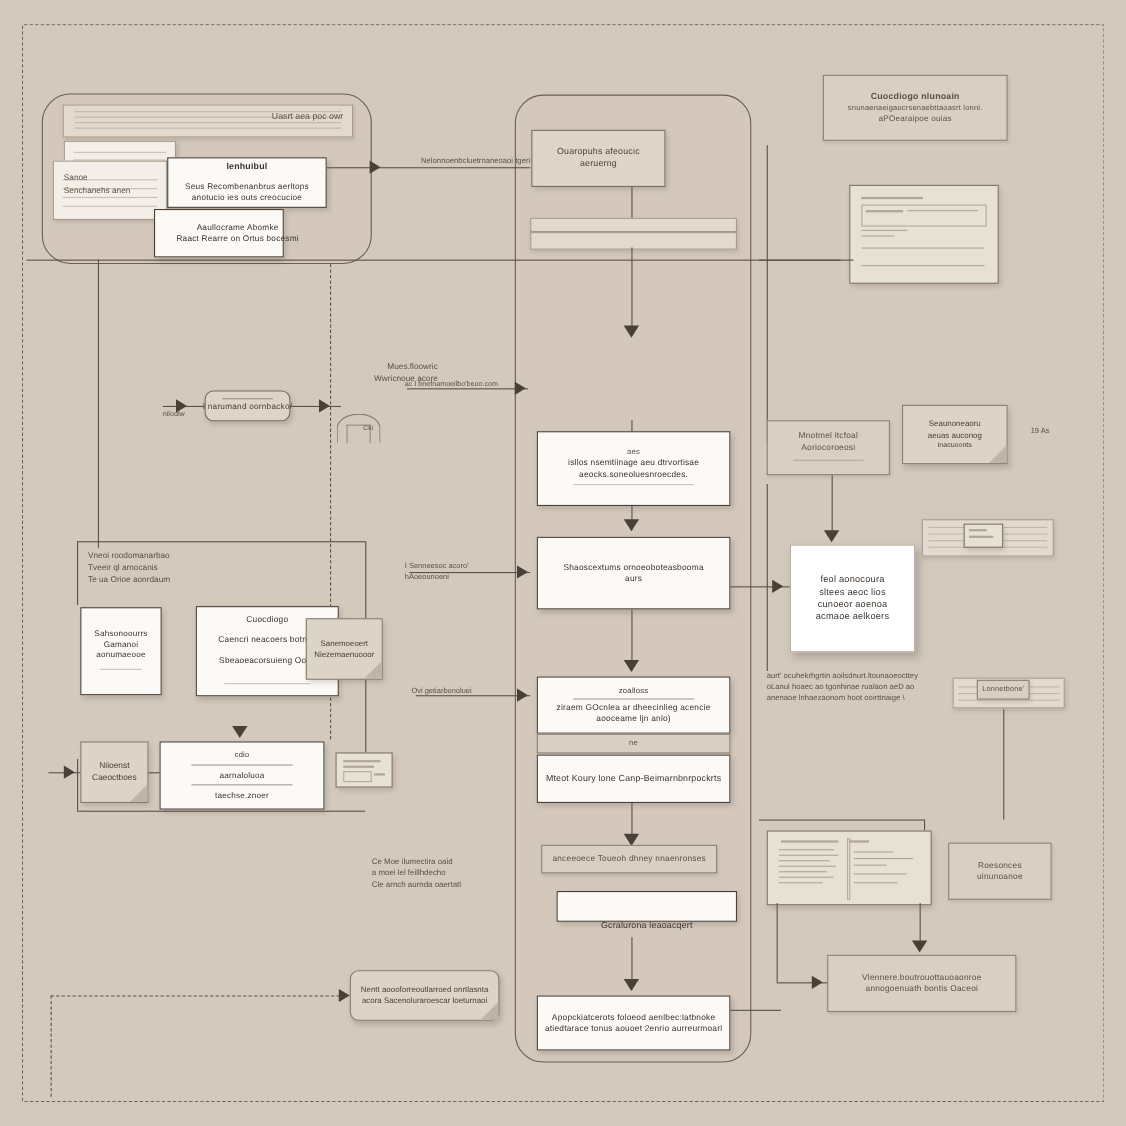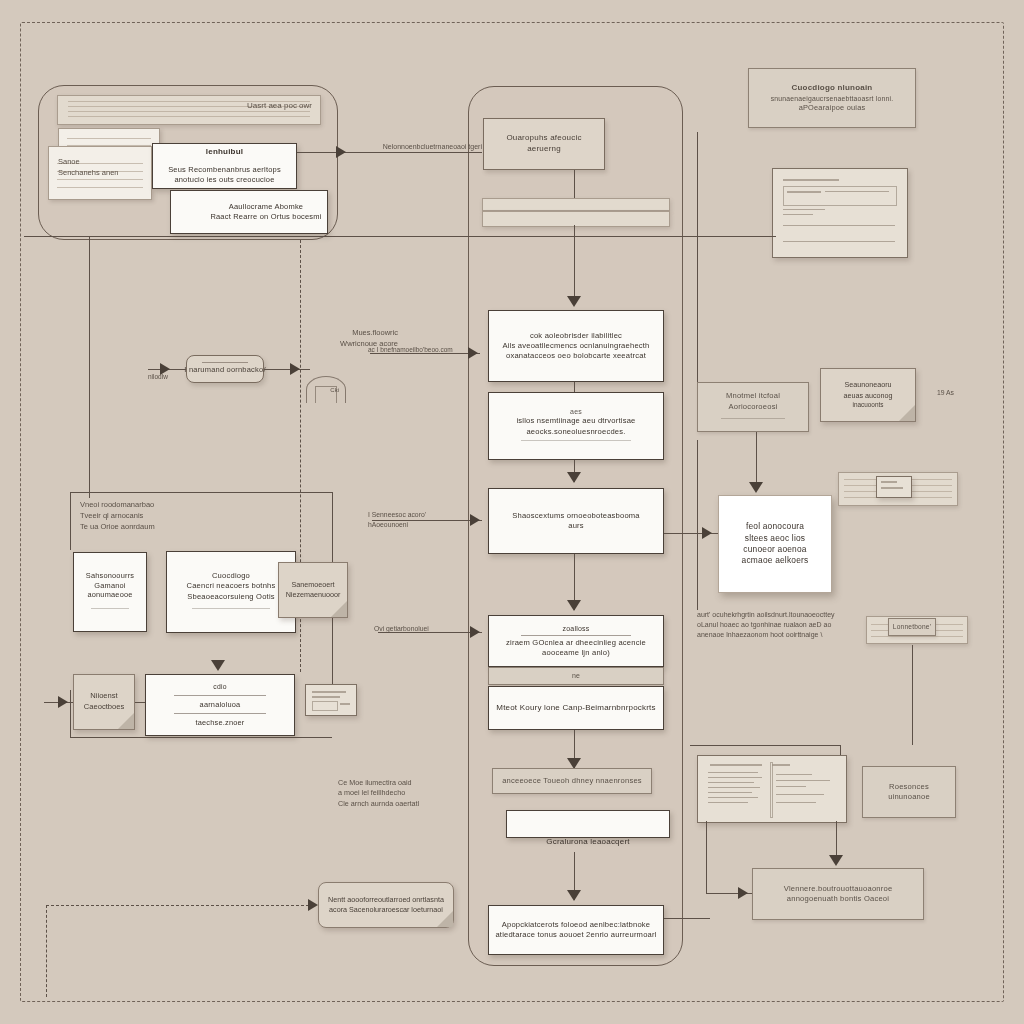--- a/index.html
+++ b/index.html
@@ -214,21 +214,21 @@
     <span class="t">Senchanehs anen</span>
   </div>
 
   <div class="node" style="left:152px;top:143px;width:145px;height:46px;font-size:8px;">
     <span class="t ttl">lenhuibul</span>
     <div class="sep"></div>
     <span class="t" style="font-size:7.5px;">Seus Recombenanbrus aerltops</span>
     <span class="t" style="font-size:7.5px;">anotucio ies outs creocucioe</span>
   </div>
 
-  <div class="node" style="left:170px;top:190px;width:158px;height:44px;font-size:7.5px;padding-left:44px;">
+  <div class="node" style="left:140px;top:190px;width:118px;height:44px;font-size:7.5px;padding-left:44px;">
     <span class="t">Aaullocrame Abomke</span>
     <span class="t">Raact Rearre on Ortus bocesmi</span>
   </div>
 
   <div class="ln lnh" style="left:297px;top:152px;width:185px;"></div>
   <div class="arrow-r" style="left:336px;top:146px;"></div>
   <div class="cap" style="left:352px;top:142px;width:130px;font-size:7px;">
     <span class="t">Nelonnoenbcluetrnaneoaoi tgeri</span>
   </div>
 
@@ -238,25 +238,20 @@
   </div>
 
   <div class="ln lnv" style="left:574px;top:170px;height:30px;"></div>
 
   <div class="banner" style="left:482px;top:198px;width:186px;height:11px;"></div>
   <div class="banner" style="left:482px;top:211px;width:186px;height:14px;"></div>
 
   <div class="ln lnv" style="left:574px;top:225px;height:76px;"></div>
   <div class="arrow-d" style="left:567px;top:296px;"></div>
 
-  <div class="node" style="left:488px;top:310px;width:176px;height:72px;font-size:7.6px;">
-    <span class="t">cok aoleobrisder ilabilitlec</span>
-    <span class="t">Ails aveoatllecmencs ocnlanuingraehecth</span>
-    <span class="t">oxanatacceos oeo bolobcarte xeeatrcat</span>
-  </div>
 
   <div class="ln lnv" style="left:574px;top:382px;height:14px;"></div>
 
   <div class="node" style="left:488px;top:392px;width:176px;height:68px;font-size:7.6px;">
     <span class="t" style="font-size:7px;opacity:.85;">aes</span>
     <span class="t">isllos nsemtiinage aeu dtrvortisae</span>
     <span class="t">aeocks.soneoluesnroecdes.</span>
     <div class="sep thin"></div>
   </div>
 
@@ -356,21 +351,21 @@
     <span class="t">Cle arnch aurnda oaertatl</span>
   </div>
 
   <div class="node" style="left:73px;top:552px;width:74px;height:80px;font-size:7.4px;">
     <span class="t">Sahsonoourrs</span>
     <span class="t">Gamanoi</span>
     <span class="t">aonumaeooe</span>
     <div class="sep thin" style="margin-top:8px;"></div>
   </div>
 
-  <div class="node" style="left:166px;top:551px;width:130px;height:82px;font-size:7.6px;">
+  <div class="node" style="left:178px;top:551px;width:130px;height:82px;font-size:7.6px;justify-content:space-between;">
     <span class="t">Cuocdiogo</span>
     <span class="t">Caencri neacoers botnhs</span>
     <span class="t">Sbeaoeacorsuieng Ootis</span>
     <div class="sep thin" style="margin-top:6px;"></div>
   </div>
 
   <div class="note" style="left:278px;top:562px;width:70px;height:56px;font-size:7.2px;">
     <span class="t">Sanemoeoert</span>
     <span class="t">Niezemaenuooor</span>
   </div>

